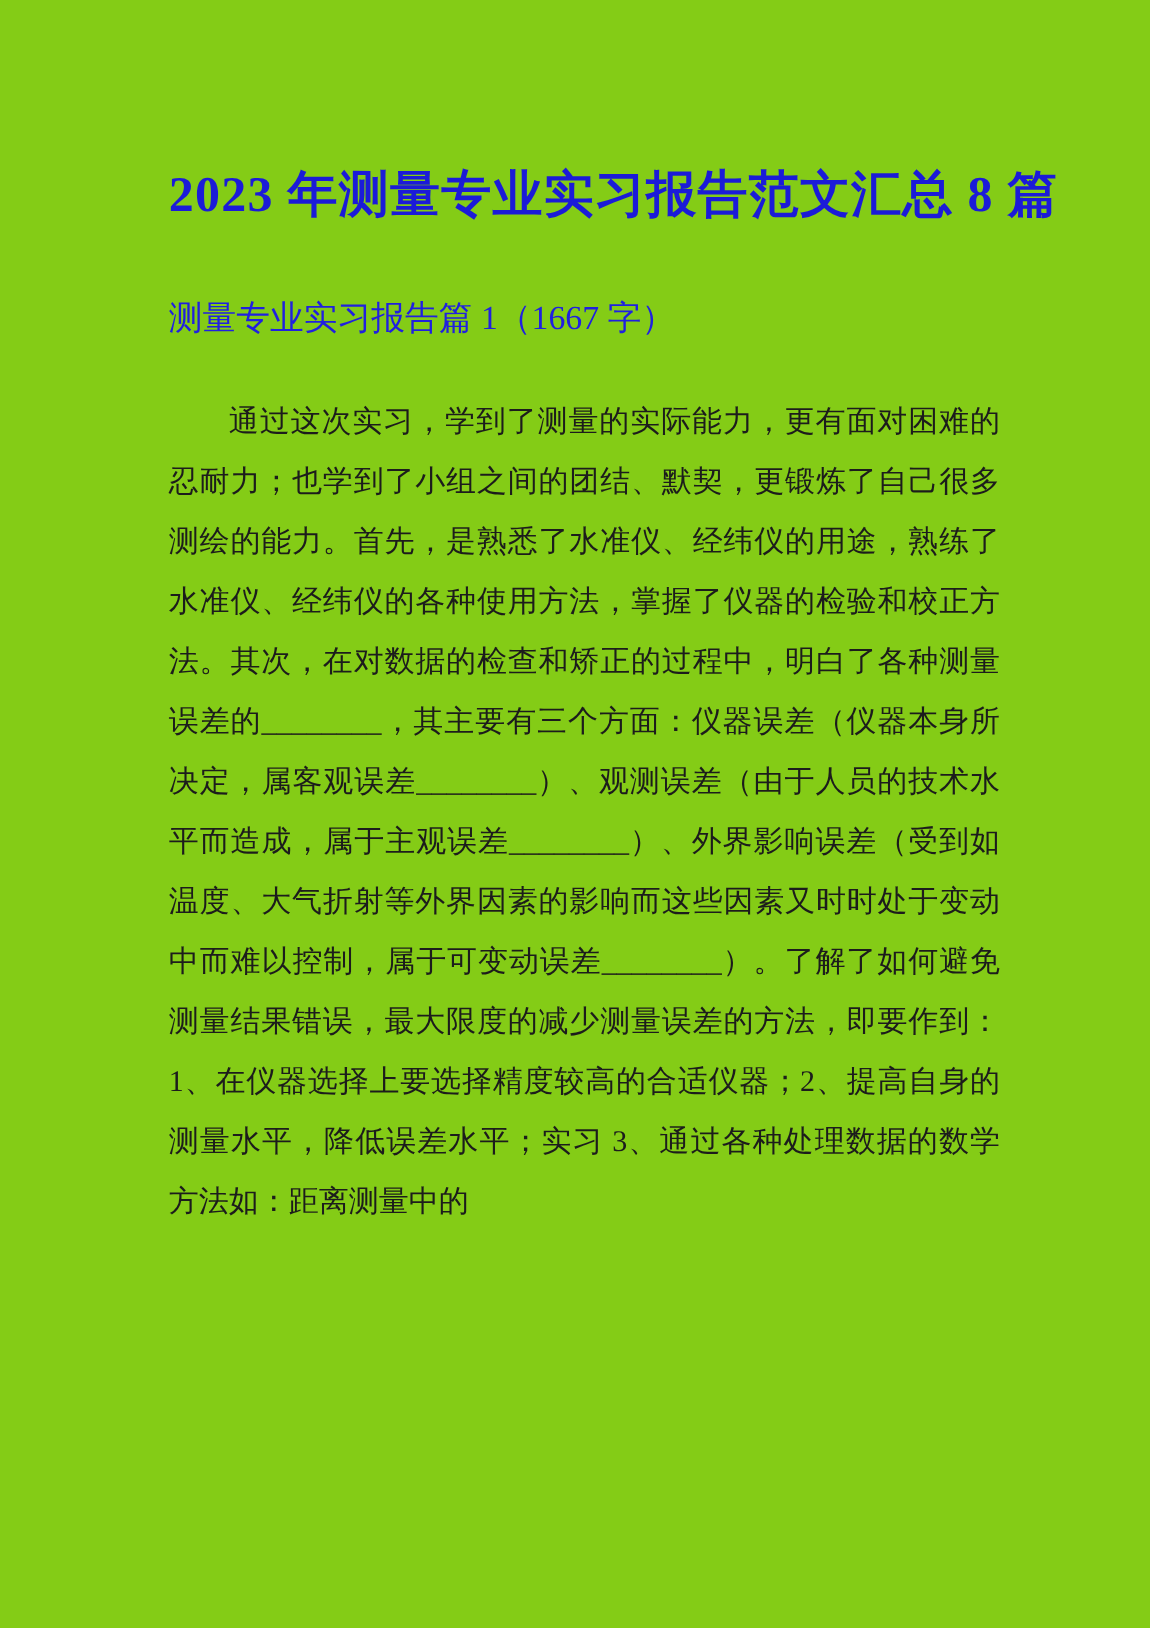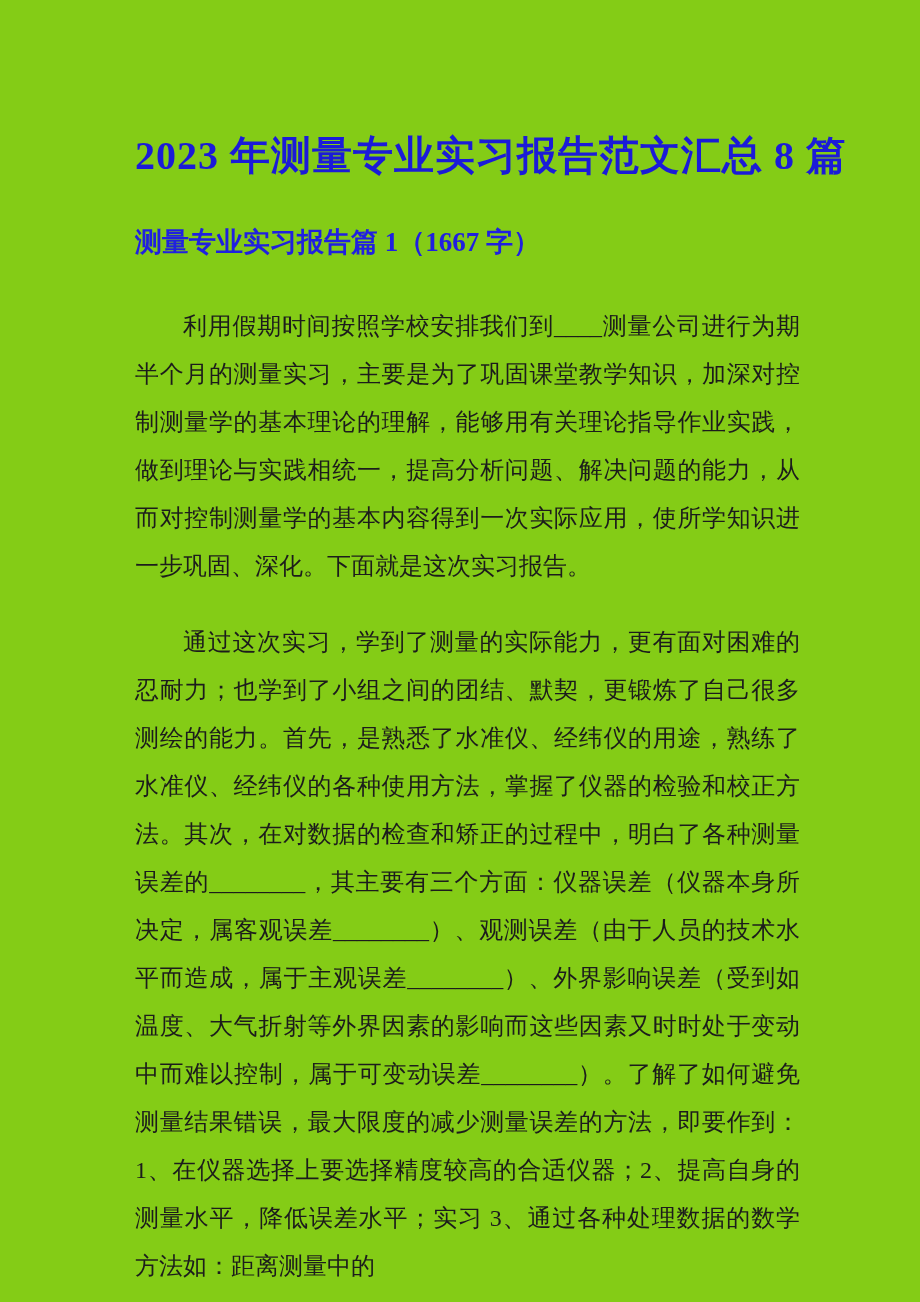--- a/index.html
+++ b/index.html
@@ -25,25 +25,25 @@
     margin: 0;
     text-align: center;
     font-size: 40px;
     line-height: 48px;
     font-weight: 600;
     letter-spacing: 1px;
     color: var(--title-color, #1b1bd8);
     white-space: nowrap;
   }
   .section-heading {
-    margin: 42px 0 0 0;
+    margin: 54px 0 0 0;
     text-align: left;
     font-size: 27px;
     line-height: 40px;
-    font-weight: 700;
+    font-weight: 400;
     color: var(--heading-color, #2020e0);
   }
   .body-para {
     margin: 40px 0 0 0;
     width: 665px;
     font-size: 24px;
     line-height: 48px;
     color: var(--body-color, #1c1c1c);
     text-align: justify;
     text-justify: inter-ideograph;
@@ -55,16 +55,15 @@
   }
 </style>
 </head>
 <body style="background: rgb(255, 255, 255);">
 
 <div class="page">
   <h1 class="doc-title">2023 年测量专业实习报告范文汇总 8 篇</h1>
 
   <h2 class="section-heading">测量专业实习报告篇 1（1667 字）</h2>
 
-  <p class="body-para">利用假期时间按照学校安排我们到____测量公司进行为期半个月的测量实习，主要是为了巩固课堂教学知识，加深对控制测量学的基本理论的理解，能够用有关理论指导作业实践，做到理论与实践相统一，提高分析问题、解决问题的能力，从而对控制测量学的基本内容得到一次实际应用，使所学知识进一步巩固、深化。下面就是这次实习报告。</p>
 
   <p class="body-para">通过这次实习，学到了测量的实际能力，更有面对困难的忍耐力；也学到了小组之间的团结、默契，更锻炼了自己很多测绘的能力。首先，是熟悉了水准仪、经纬仪的用途，熟练了水准仪、经纬仪的各种使用方法，掌握了仪器的检验和校正方法。其次，在对数据的检查和矫正的过程中，明白了各种测量误差的________，其主要有三个方面：仪器误差（仪器本身所决定，属客观误差________）、观测误差（由于人员的技术水平而造成，属于主观误差________）、外界影响误差（受到如温度、大气折射等外界因素的影响而这些因素又时时处于变动中而难以控制，属于可变动误差________）。了解了如何避免测量结果错误，最大限度的减少测量误差的方法，即要作到：1、在仪器选择上要选择精度较高的合适仪器；2、提高自身的测量水平，降低误差水平；实习 3、通过各种处理数据的数学方法如：距离测量中的</p>
 </div>
 
 </body></html>

